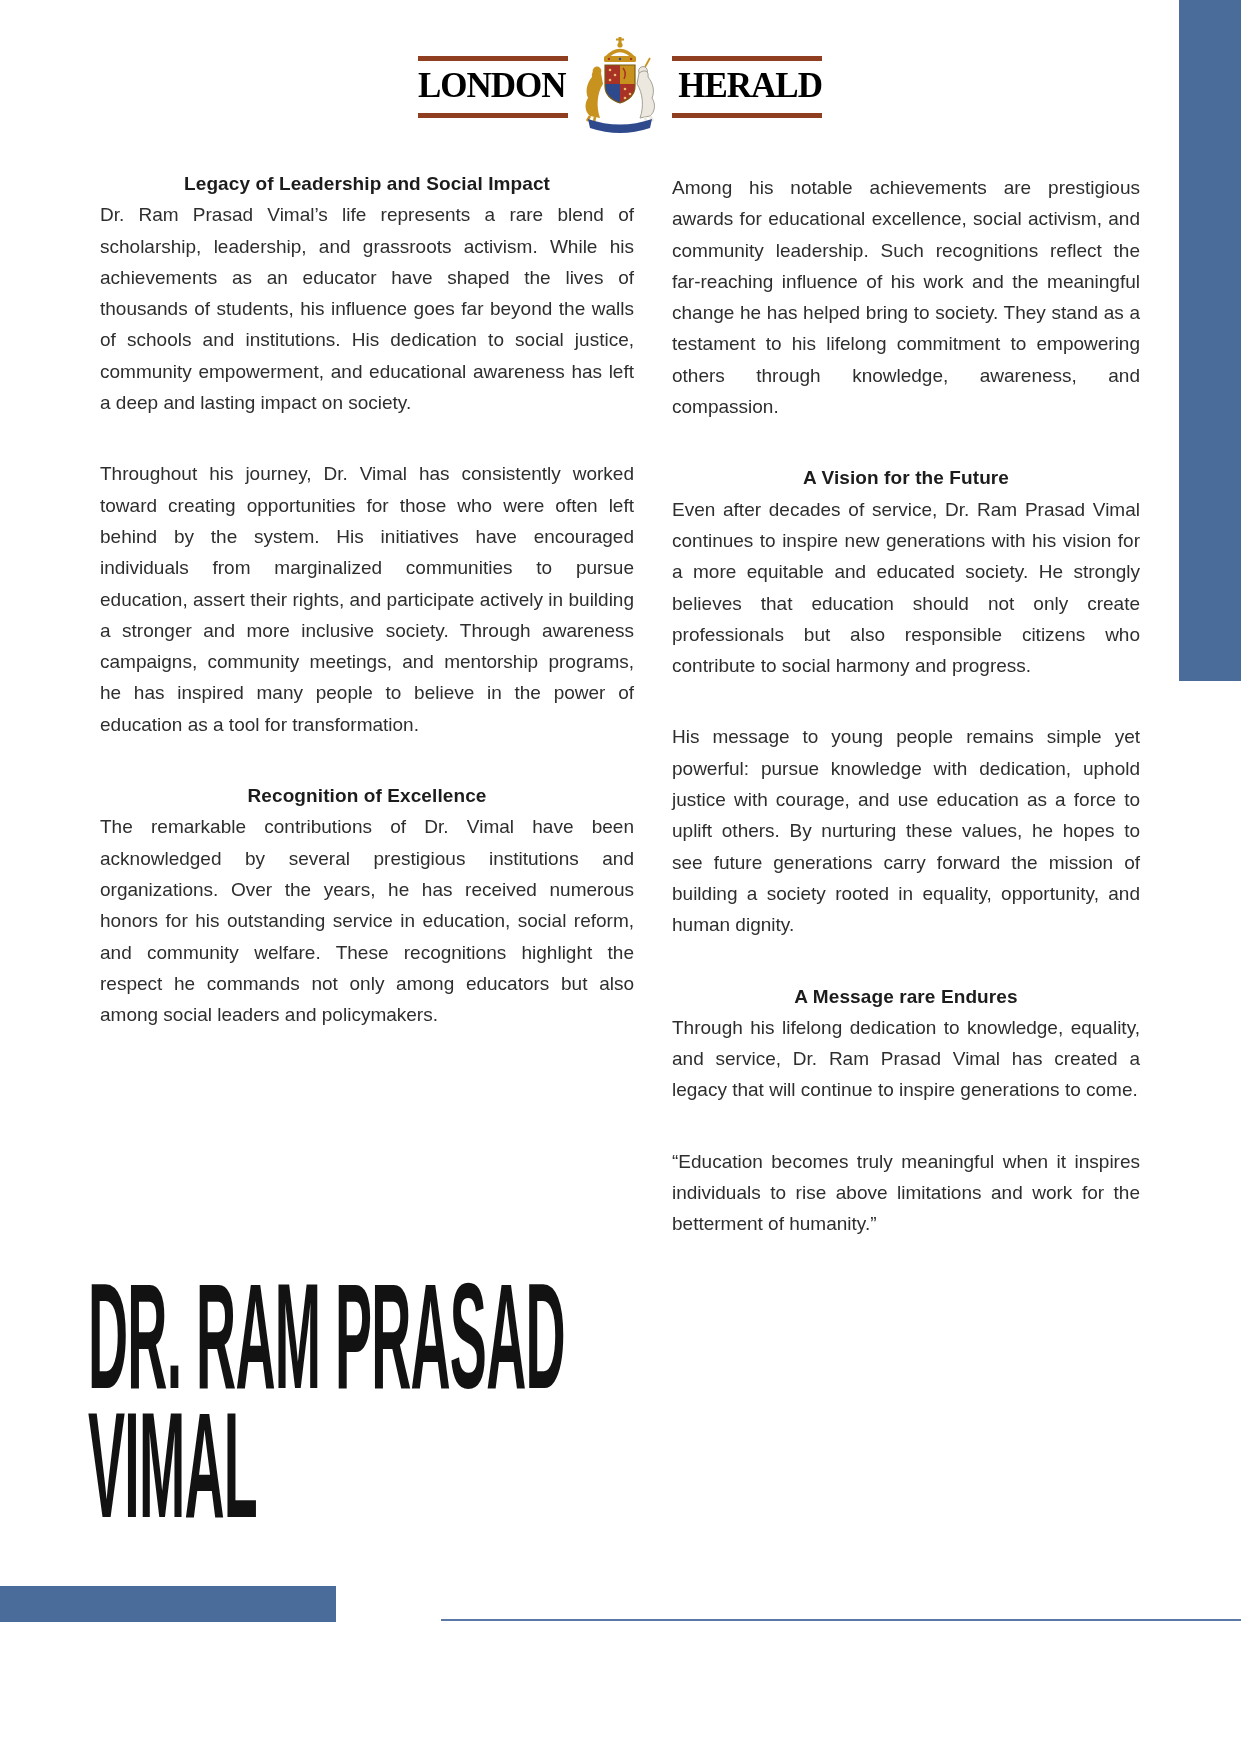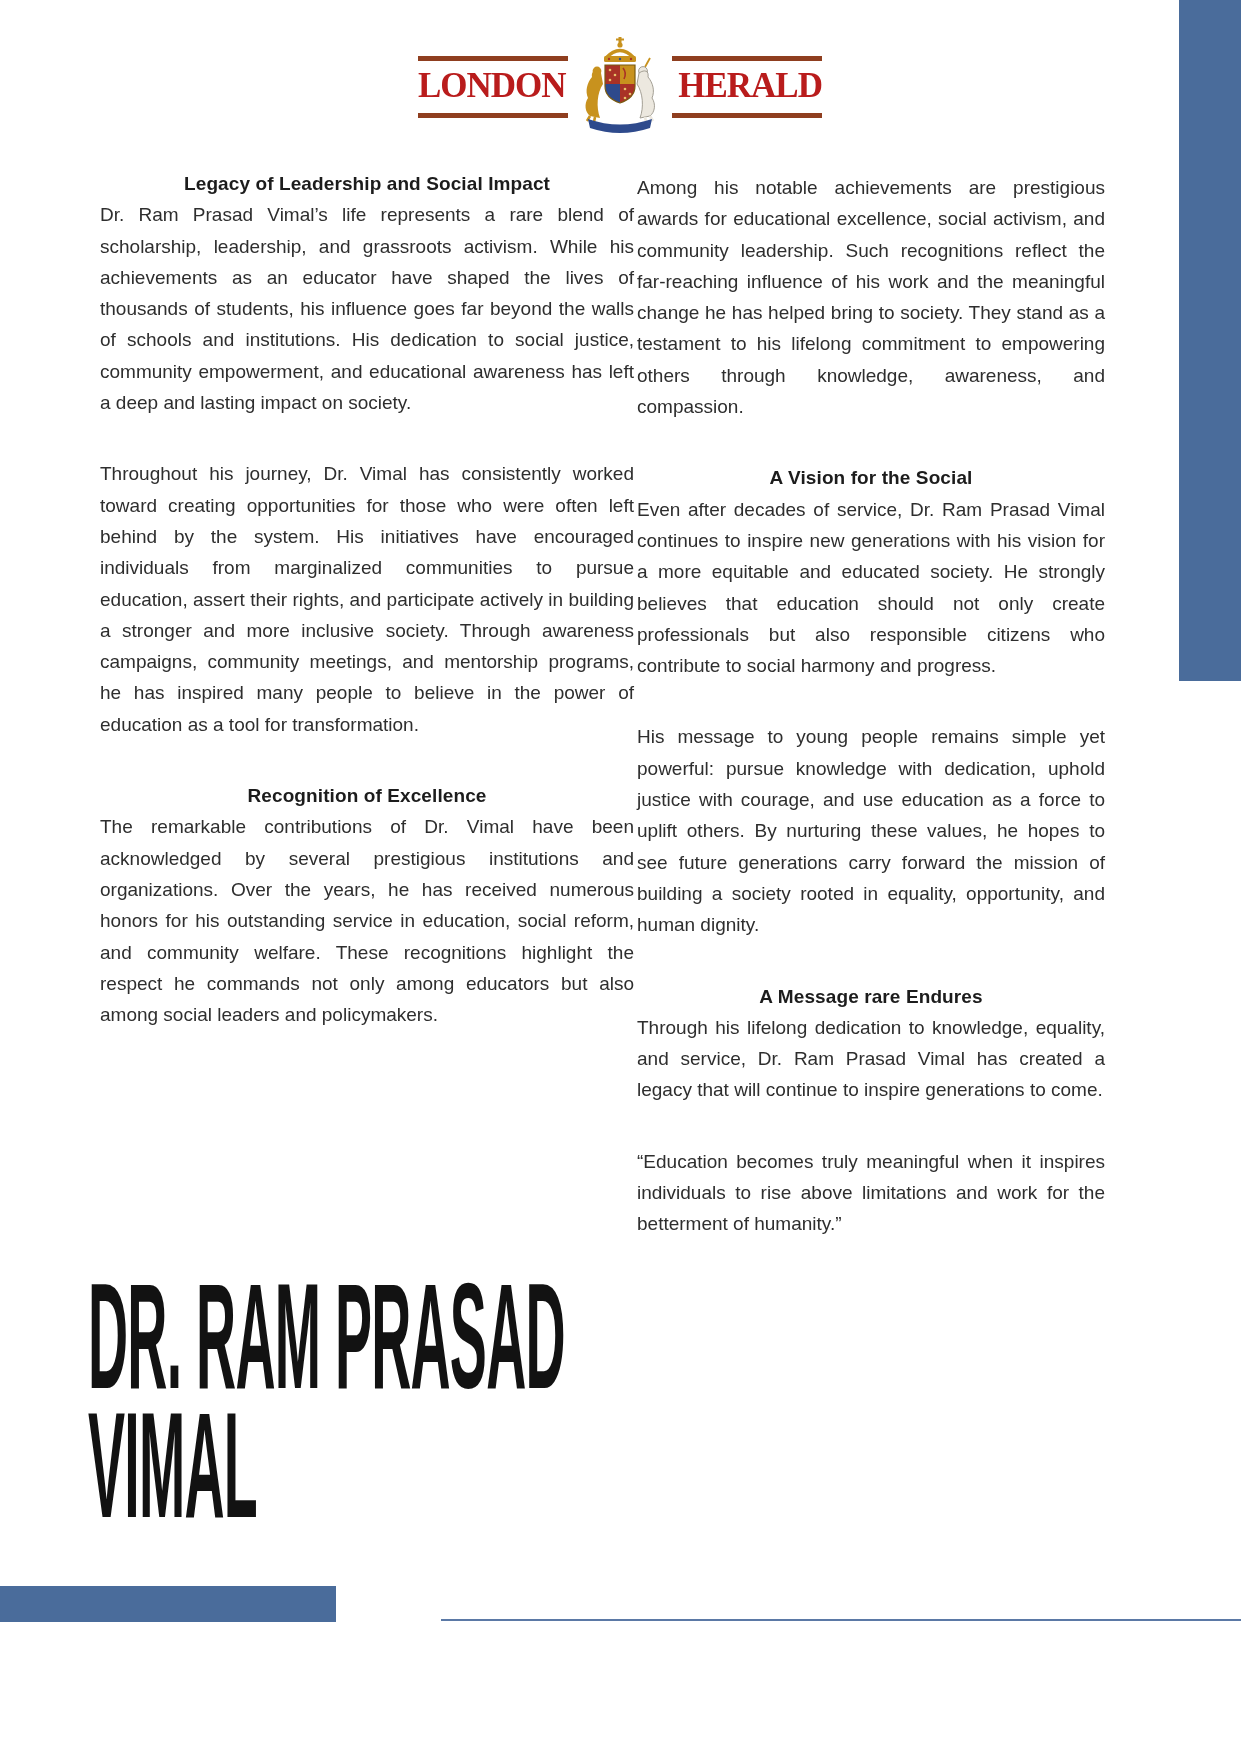--- a/index.html
+++ b/index.html
@@ -8,34 +8,34 @@
     font-family:"Liberation Sans", sans-serif;overflow:hidden;
   }
 
   
   .masthead{position:absolute;left:418px;top:42px;width:404px;height:100px;}
   .mast-rule{position:absolute;left:0;right:0;height:5px;background:#8f3e1f;}
   .mast-rule.top{top:14px;}
   .mast-rule.bottom{top:71px;}
   .mast-word{
     position:absolute;top:24px;font-family:"Liberation Serif", serif;
-    font-weight:bold;font-size:35px;letter-spacing:-1px;color:#b91c1c;white-space:nowrap;
+    font-weight:bold;font-size:35px;letter-spacing:-1px;color:#000000;white-space:nowrap;
   }
   .mast-word.left{left:0;}
   .mast-word.right{right:0;}
   .crest-box{
     position:absolute;left:50%;top:-6px;transform:translateX(-50%);
     width:104px;height:102px;background:#ffffff;
     display:flex;align-items:center;justify-content:center;
   }
 
   
   .col{position:absolute;color:#2e2e2e;font-size:19px;line-height:31.3px;text-align:justify;}
   .col-left{left:100px;top:168px;width:534px;}
-  .col-right{left:637px;top:172px;width:468px;}
+  .col-right{left:672px;top:172px;width:468px;}
   .col p{margin:0 0 40px 0;}
   .col p:last-child{margin-bottom:0;}
   .col .heading{
     font-weight:bold;color:#1c1c1c;margin:0;text-align:center;letter-spacing:0.1px;
   }
 
   
   .big-title{position:absolute;left:88px;top:1272px;color:#121212;}
   .big-line{
     font-weight:bold;font-size:150px;line-height:129px;white-space:nowrap;
@@ -104,21 +104,21 @@
 <div class="col col-left">
   <div class="heading">Legacy of Leadership and Social Impact</div>
   <p>Dr. Ram Prasad Vimal’s life represents a rare blend of scholarship, leadership, and grassroots activism. While his achievements as an educator have shaped the lives of thousands of students, his influence goes far beyond the walls of schools and institutions. His dedication to social justice, community empowerment, and educational awareness has left a deep and lasting impact on society.</p>
   <p>Throughout his journey, Dr. Vimal has consistently worked toward creating opportunities for those who were often left behind by the system. His initiatives have encouraged individuals from marginalized communities to pursue education, assert their rights, and participate actively in building a stronger and more inclusive society. Through awareness campaigns, community meetings, and mentorship programs, he has inspired many people to believe in the power of education as a tool for transformation.</p>
   <div class="heading">Recognition of Excellence</div>
   <p>The remarkable contributions of Dr. Vimal have been acknowledged by several prestigious institutions and organizations. Over the years, he has received numerous honors for his outstanding service in education, social reform, and community welfare. These recognitions highlight the respect he commands not only among educators but also among social leaders and policymakers.</p>
 </div>
 
 <div class="col col-right">
   <p>Among his notable achievements are prestigious awards for educational excellence, social activism, and community leadership. Such recognitions reflect the far-reaching influence of his work and the meaningful change he has helped bring to society. They stand as a testament to his lifelong commitment to empowering others through knowledge, awareness, and compassion.</p>
-  <div class="heading">A Vision for the Social</div>
+  <div class="heading">A Vision for the Future</div>
   <p>Even after decades of service, Dr. Ram Prasad Vimal continues to inspire new generations with his vision for a more equitable and educated society. He strongly believes that education should not only create professionals but also responsible citizens who contribute to social harmony and progress.</p>
   <p>His message to young people remains simple yet powerful: pursue knowledge with dedication, uphold justice with courage, and use education as a force to uplift others. By nurturing these values, he hopes to see future generations carry forward the mission of building a society rooted in equality, opportunity, and human dignity.</p>
   <div class="heading">A Message rare Endures</div>
   <p>Through his lifelong dedication to knowledge, equality, and service, Dr. Ram Prasad Vimal has created a legacy that will continue to inspire generations to come.</p>
   <p>“Education becomes truly meaningful when it inspires individuals to rise above limitations and work for the betterment of humanity.”</p>
 </div>
 
 <div class="big-title">
   <div class="big-line">DR. RAM PRASAD</div>
   <div class="big-line">VIMAL</div>

